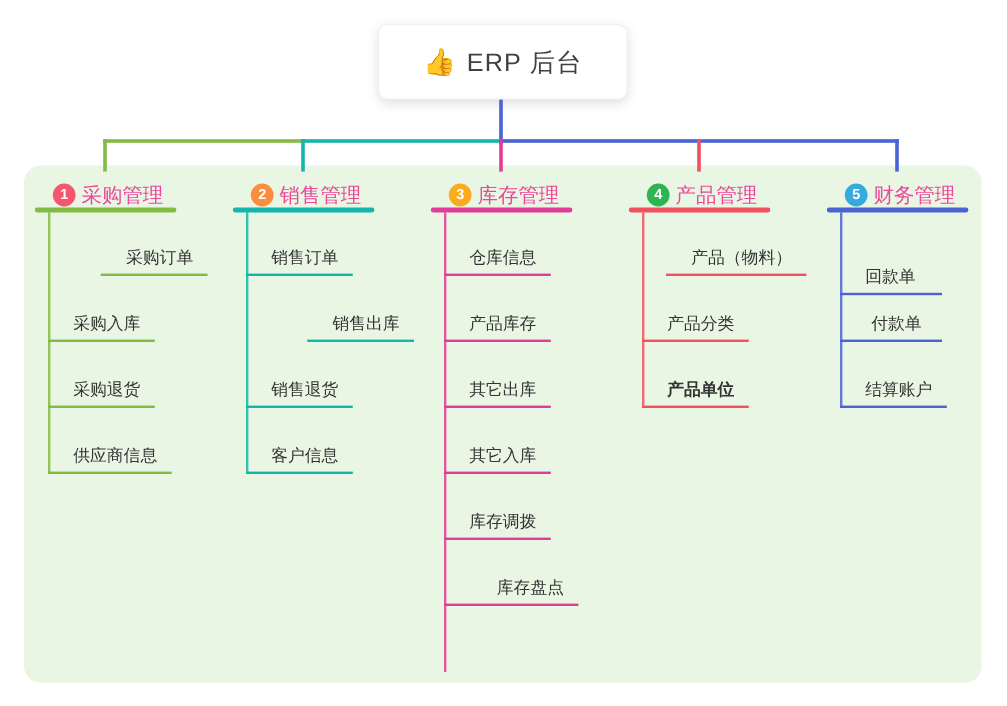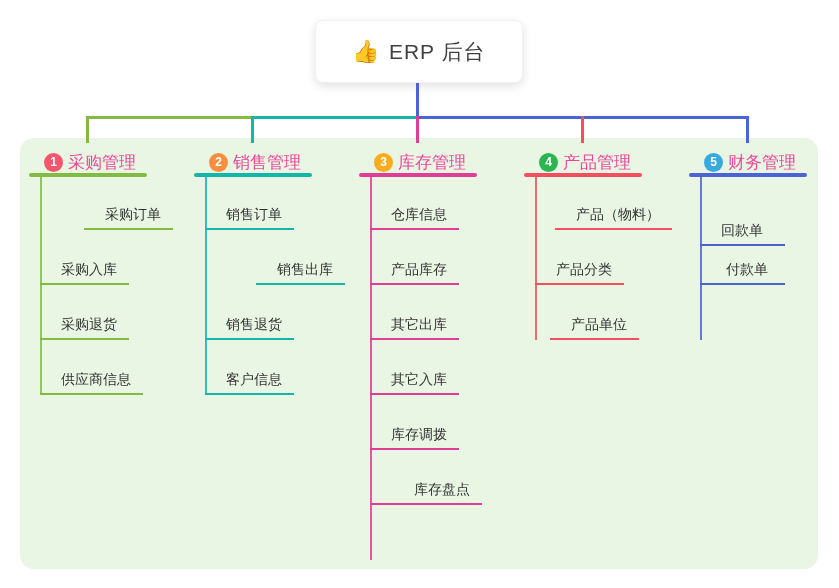--- a/index.html
+++ b/index.html
@@ -164,31 +164,34 @@
         <span class="badge" style="background: rgb(46, 181, 83);">4</span>
         <span class="branch-label">产品管理</span>
         <div class="branch-underline" style="background: rgb(242, 80, 94);"></div>
         <div class="spine" style="height: 163px; background: rgb(242, 80, 94);"></div>
         <div class="child-topic" style="left: 11px; top: 48px; border-bottom: 2px solid rgb(242, 80, 94); margin-left: 20px;">
           <span>产品（物料）</span>
         </div>
         <div class="child-topic" style="left: 11px; top: 103px; border-bottom: 2px solid rgb(242, 80, 94);">
           <span>产品分类</span>
         </div>
-        <div class="child-topic" style="left: 26px; top: 158px; border-bottom: 2px solid rgb(242, 80, 94);">
+        <div class="child-topic" style="left: 11px; top: 158px; border-bottom: 2px solid rgb(242, 80, 94); font-weight: bold;">
           <span>产品单位</span>
         </div>
       </div>
       <div class="branch-col" style="left: 689px; top: 150px; height: 438px;">
         <div class="branch-topic" style="width: 118px;"></div>
         <span class="badge" style="background: rgb(54, 170, 223);">5</span>
         <span class="branch-label">财务管理</span>
         <div class="branch-underline" style="background: rgb(76, 99, 214);"></div>
         <div class="spine" style="height: 163px; background: rgb(76, 99, 214);"></div>
         <div class="child-topic" style="left: 11px; top: 48px; border-bottom: 2px solid rgb(76, 99, 214); margin-top: 16px;">
           <span>回款单</span>
         </div>
         <div class="child-topic" style="left: 11px; top: 103px; border-bottom: 2px solid rgb(76, 99, 214); justify-content: center;">
           <span>付款单</span>
         </div>
+        <div class="child-topic" style="left: 11px; top: 158px; border-bottom: 2px solid rgb(76, 99, 214);">
+          <span>结算账户</span>
+        </div>
       </div>
     </div>
 </div>
 
 </body></html>

